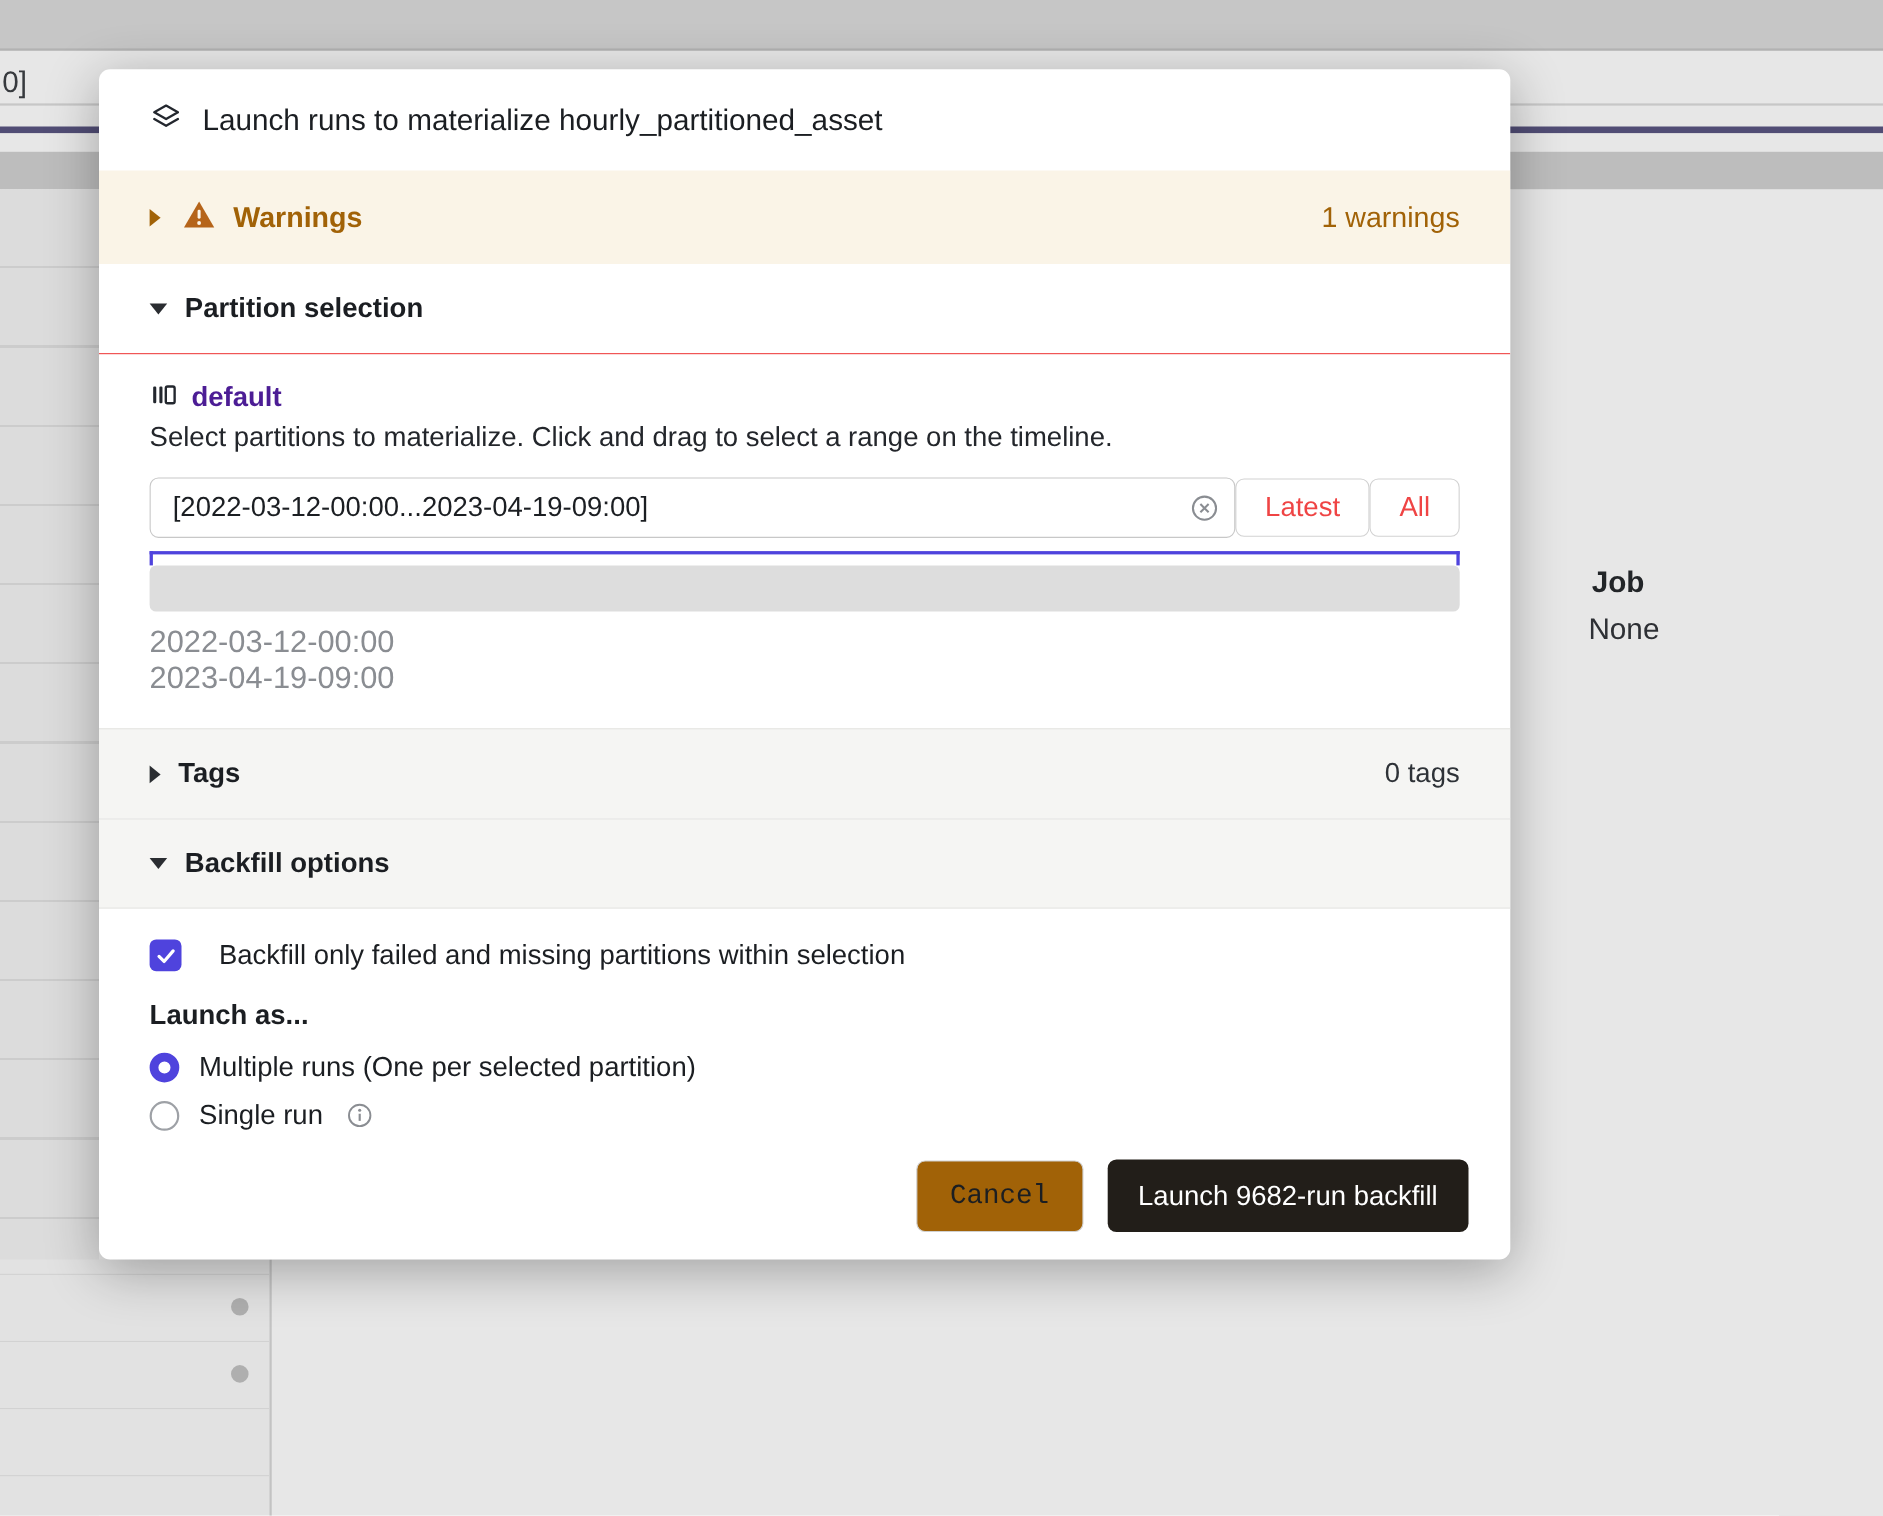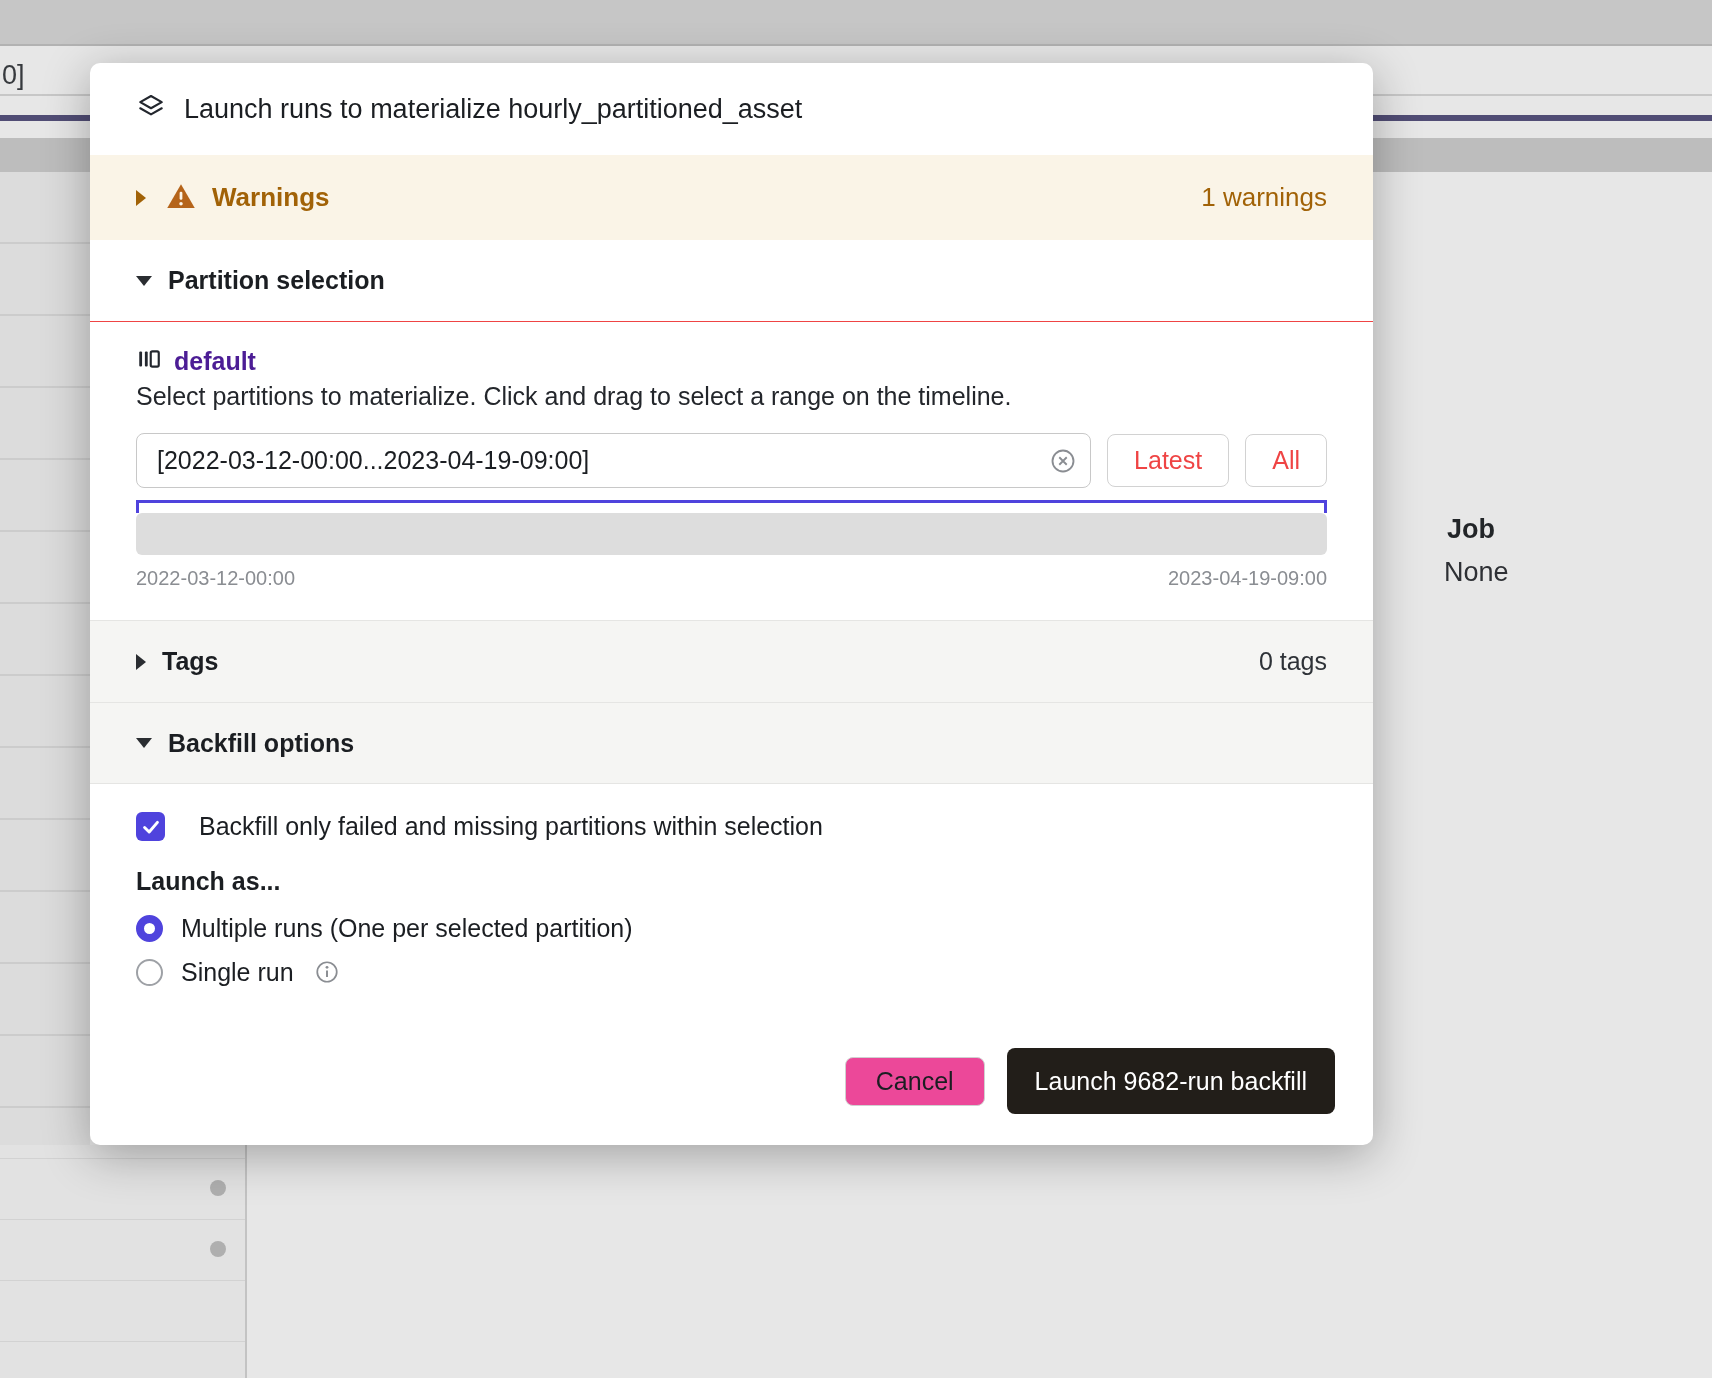--- a/index.html
+++ b/index.html
@@ -45,49 +45,49 @@
   .sec-count { margin-left:auto; font-size:25px; font-weight:400; color:#2E3237; }
 
   .chev-d { width:0; height:0; border-left:8px solid transparent; border-right:8px solid transparent; border-top:10px solid currentColor; }
   .chev-r { width:0; height:0; border-top:8px solid transparent; border-bottom:8px solid transparent; border-left:10px solid currentColor; }
 
   .partition-body { padding:24px 46px 30px; flex:0 0 auto; }
   .dim-row { display:flex; align-items:center; gap:12px; margin-bottom:6px; }
   .dim-name { font-size:25px; font-weight:700; color:#4c1d95; }
   .desc { font-size:25px; color:#23262B; margin-bottom:22px; }
 
-  .input-row { display:flex; align-items:center; gap:16px; }
+  .input-row { display:flex; align-items:center; }
   .input-wrap { flex:1; position:relative; }
   .part-input { width:100%; height:55px; border:1px solid #C8C8C8; border-radius:8px; background:#fff;
     padding:0 56px 0 20px; font-size:25px; color:#1B1E22; font-family:"Liberation Sans", sans-serif; outline:none; }
   .clear-btn { position:absolute; right:14px; top:50%; transform:translateY(-50%); width:28px; height:28px;
     background:none; border:none; cursor:pointer; display:flex; align-items:center; justify-content:center; }
   .btn-light { height:53px; border:1px solid #D2D2D2; border-radius:8px; background:#fff; font-size:25px;
     color:#ef4444; padding:0 26px; cursor:pointer; font-family:"Liberation Sans", sans-serif; }
 
   .timeline { margin-top:12px; }
   .tl-line { position:relative; height:3px; background:#4F43DD; }
   .tl-tick { position:absolute; top:0; width:3px; height:13px; background:#4F43DD; }
   .tl-tick.left { left:0; } .tl-tick.right { right:0; }
   .tl-bar { margin-top:10px; height:42px; background:#DDDDDD; border-radius:6px; cursor:pointer; }
-  .tl-labels { display:flex; justify-content:space-between; margin-top:12px; font-size:20px; color:#8A8D92; }
+  .tl-labels { display:flex; justify-content:space-between; margin-top:12px; font-size:28px; color:#8A8D92;flex-direction:column; }
 
   .backfill-body { padding:28px 46px 18px; flex:0 0 auto; }
   .check-row { display:flex; align-items:center; gap:34px; cursor:pointer; }
   .checkbox { width:29px; height:29px; background:#4F43DD; border-radius:6px; display:flex; align-items:center; justify-content:center; flex:0 0 auto; }
   .opt-label { font-size:25px; color:#1B1E22; }
   .launch-as { margin-top:26px; margin-bottom:10px; font-size:25px; font-weight:600; color:#1B1E22; }
   .radio-row { display:flex; align-items:center; gap:18px; height:44px; cursor:pointer; }
   .radio { width:27px; height:27px; border-radius:50%; background:#fff; border:2px solid #9EA1A6; flex:0 0 auto; }
   .radio.checked { border:8px solid #4F43DD; }
   .info-btn { background:none; border:none; cursor:pointer; display:flex; align-items:center; margin-left:2px; }
 
   .m-footer { margin-top:auto; display:flex; justify-content:flex-end; align-items:center; gap:22px; padding:0 38px 31px; }
-  .btn-cancel { height:49px; border:1.5px solid #D0D0D0; border-radius:8px; background:#ec4899; font-size:25px;
-    color:#1B1E22; padding:0 30px; cursor:pointer; font-family:Liberation Sans, sans-serif; }
+  .btn-cancel { height:65px; border:1.5px solid #D0D0D0; border-radius:8px; background:#a16207; font-size:25px;
+    color:#1B1E22; padding:0 30px; cursor:pointer; font-family:Liberation Mono, monospace; }
   .btn-launch { height:66px; border:none; border-radius:8px; background:#221E19; font-size:25px; color:#fff;
     padding:0 28px; cursor:pointer; font-family:"Liberation Sans", sans-serif; }
 </style>
 </head>
 <body>
 
 <div>
   <div class="abs bg-topband"></div>
   <div class="abs bg-cliptext">0]</div>
   <div class="abs bg-thinline"></div>

